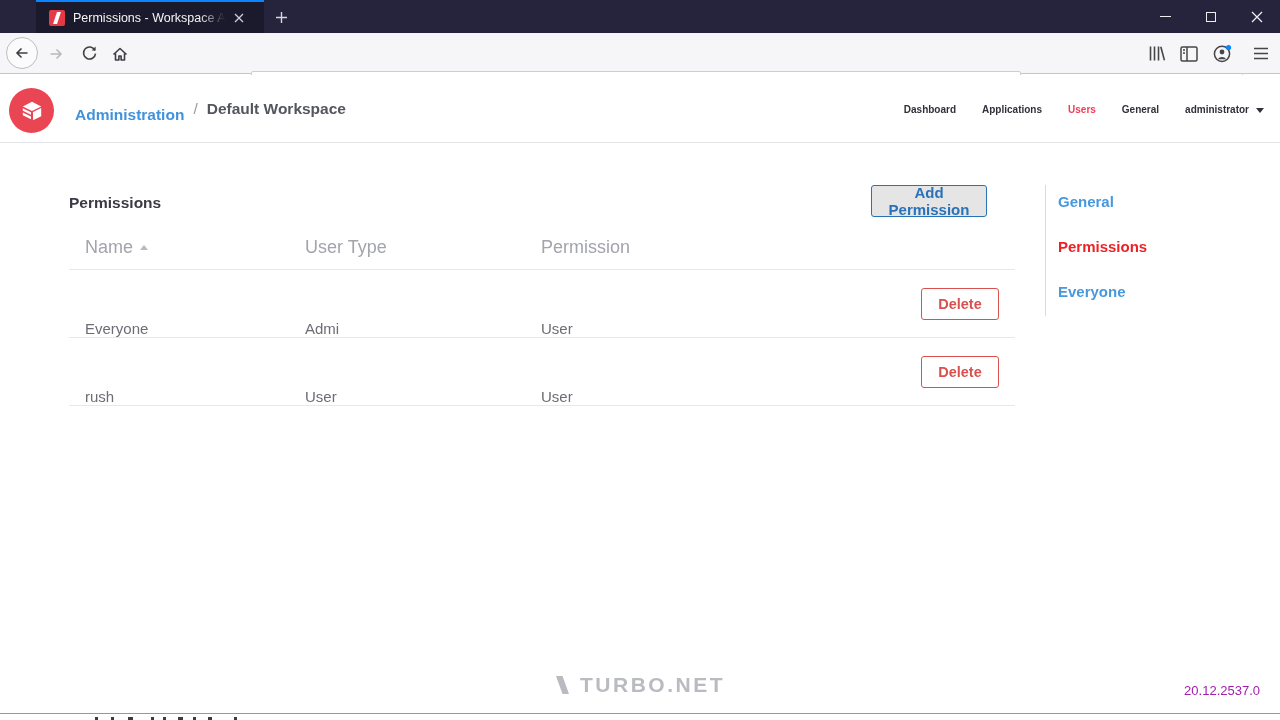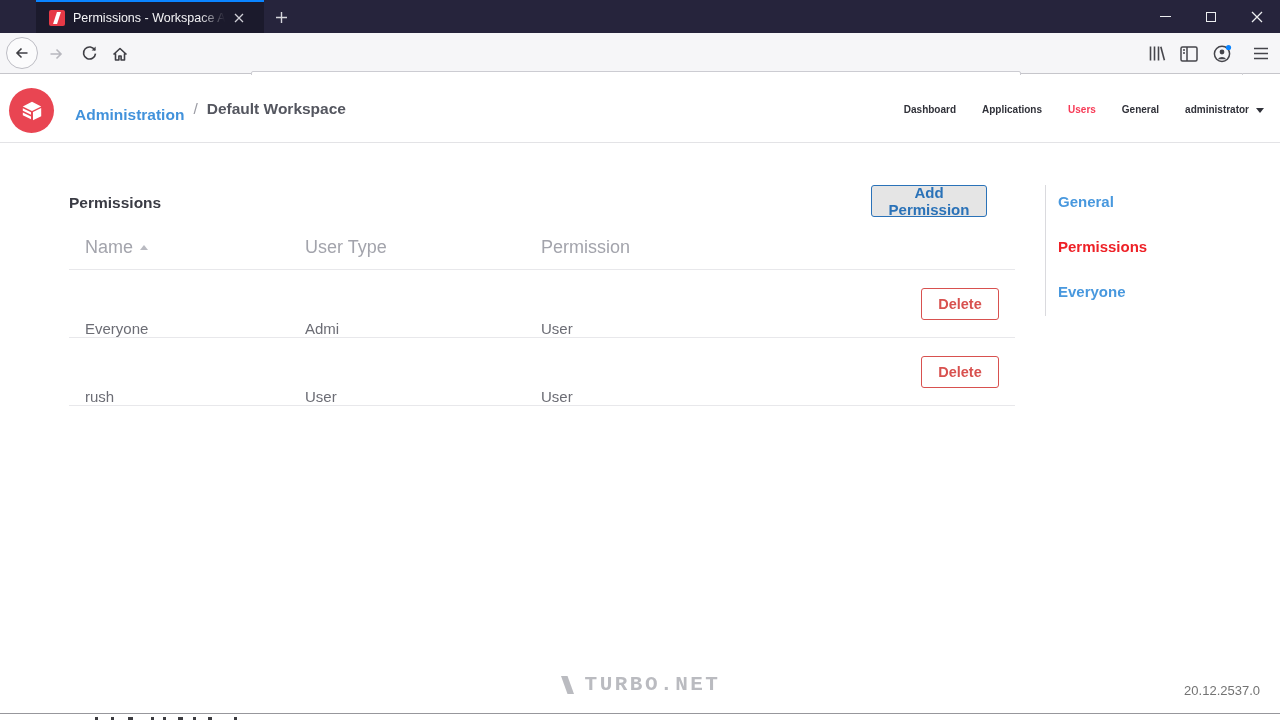--- a/index.html
+++ b/index.html
@@ -55,23 +55,23 @@
   .col-name { width:236px; padding-left:16px; display:flex; align-items:center; }
   .col-type { width:236px; }
   .col-perm { width:236px; }
   .sort-caret { width:0; height:0; border-left:4px solid transparent; border-right:4px solid transparent; border-bottom:5px solid #b9bac1; margin-left:7px; }
   .delete-btn { position:absolute; right:16px; top:50%; transform:translateY(-50%); width:78px; height:32px; background:#fff; border:1px solid #d8514f; border-radius:3px; color:#d8514f; font-size:14.5px; font-weight:700; display:flex; align-items:center; justify-content:center; cursor:pointer; font-family:"Liberation Sans", sans-serif; }
 
   .side-nav { position:absolute; left:1045px; top:110px; width:200px; border-left:1px solid #dadade; padding:8px 0 16px 12px; display:flex; flex-direction:column; gap:28px; font-size:15px; font-weight:700; }
   .side-link { color:#4898de; cursor:pointer; }
   .side-link.active { color:#ee2127; }
 
-  .footer-brand { position:absolute; left:0; top:598px; width:1280px; display:flex; align-items:center; justify-content:center; gap:10px; color:#babbc0;font-family:Liberation Mono, monospace; }
+  .footer-brand { position:absolute; left:0; top:598px; width:1280px; display:flex; align-items:center; justify-content:center; gap:10px; color:#babbc0; }
   .brand-text { font-size:21px; font-weight:600; letter-spacing:2.5px; }
-  .footer-version { position:absolute; right:20px; top:608px; font-size:13px; color:#737373; }
+  .footer-version { position:absolute; right:20px; top:608px; font-size:13px; color:#a21caf; }
 
   .bottom-strip { position:absolute; left:0; bottom:0; width:1280px; height:7px; border-top:1px solid #97979c; background:#fff; overflow:hidden; }
   .frag { position:absolute; top:3px; width:2.5px; height:6px; background:#3c3c40; }
 
   svg { display:block; }
 </style>
 </head>
 <body>
 
 <div class="titlebar">

